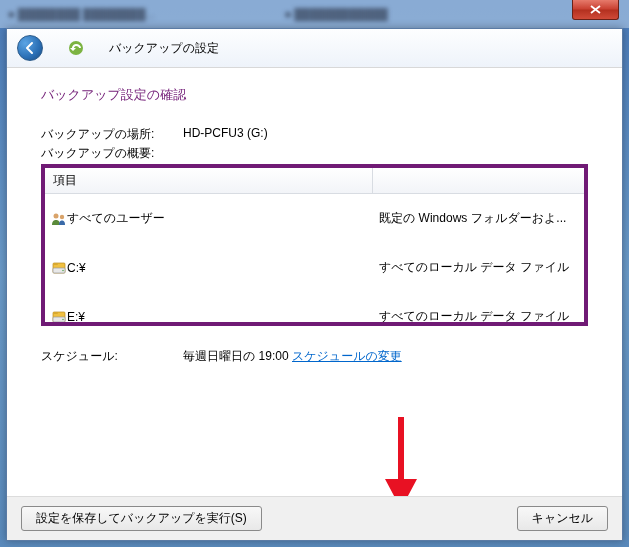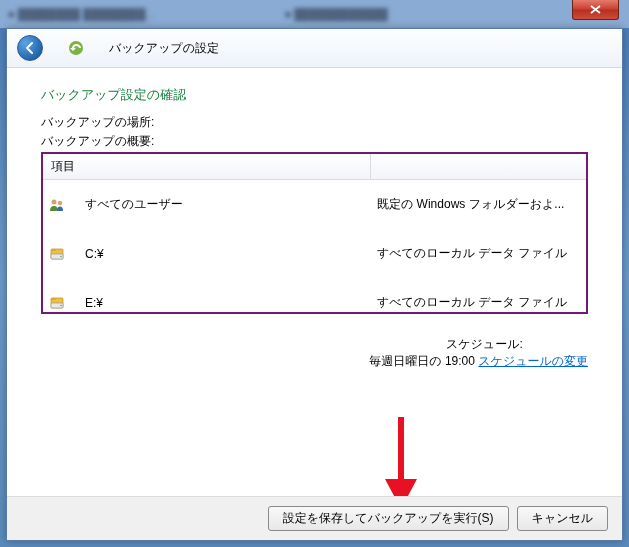--- a/index.html
+++ b/index.html
@@ -86,61 +86,60 @@
       justify-content: center;
     }
     .header-title {
       font-size: 12px;
       color: #000;
     }
     .content {
       padding: 18px 34px 0 34px;
     }
     .page-title {
-      color: #15803d;
+      color: #701a75;
       font-size: 13px;
-      margin-bottom: 10px;
+      margin-bottom: 22px;
     }
     .row {
       display: flex;
       margin-bottom: 2px;
       font-size: 12px;
     }
     .row-label { width: 142px; color: #000; }
     .row-value { color: #000; }
     .summary-label { margin-bottom: 2px; font-size: 12px; }
     .table-container {
-      border: 2px solid #701a75;
+      border: 4px solid #701a75;
       background: #fff;
       height: 162px;
       overflow: hidden;
     }
     .thead {
       display: flex;
       background: linear-gradient(180deg, #ffffff 0%, #f2f4f8 100%);
       border-bottom: 1px solid #d8dce2;
       font-size: 12px;
     }
     .th {
       padding: 4px 8px;
       border-right: 1px solid #d8dce2;
     }
     .th.col1 { width: 328px; }
     .th.col2 { flex: 1; border-right: none; }
     .tbody { font-size: 12px; }
     .tr { display: flex; padding: 1px 0; }
-    .td1 { width: 328px; padding: 1px 6px; display: flex; align-items: center; gap: 20px; }
+    .td1 { width: 328px; padding: 1px 6px; display: flex; align-items: center; gap: 0; }
     .td2 { flex: 1; padding: 15px 6px; }
     .icon-sm { width: 16px; height: 16px; display: inline-block; }
     .schedule-row {
       display: flex;
       margin-top: 22px;
       font-size: 12px;
-      align-items: flex-end;
-      flex-direction: column;
+      align-items: center;
     }
     .schedule-link {
       color: #0066cc;
       text-decoration: underline;
       cursor: pointer;
     }
     .red-arrow {
       position: absolute;
       left: 374px;
       top: 388px;
@@ -148,21 +147,21 @@
     }
     .button-bar {
       position: absolute;
       bottom: 0;
       left: 0;
       right: 0;
       background: #f0f0f0;
       border-top: 1px solid #dcdcdc;
       padding: 9px 14px;
       display: flex;
-      justify-content: flex-end;
+      justify-content: space-between;
       gap: 8px;
     }
     .btn {
       font-family: inherit;
       font-size: 12px;
       padding: 3px 14px;
       min-width: 80px;
       border: 1px solid #8a8a8a;
       border-radius: 3px;
       background: linear-gradient(180deg, #f8f8f8 0%, #e8e8e8 100%);
@@ -197,20 +196,21 @@
         </svg>
     </span>
     <span class="header-title">バックアップの設定</span>
   </div>
 
   <div class="content">
     <div class="page-title">バックアップ設定の確認</div>
 
     <div class="row">
       <div class="row-label">バックアップの場所:</div>
+      <div class="row-value">HD-PCFU3 (G:)</div>
     </div>
 
     <div class="summary-label">バックアップの概要:</div>
 
     <div class="table-container">
       <div class="thead">
         <div class="th col1">項目</div>
       </div>
       <div class="tbody" id="tbody">
           <div class="tr">

